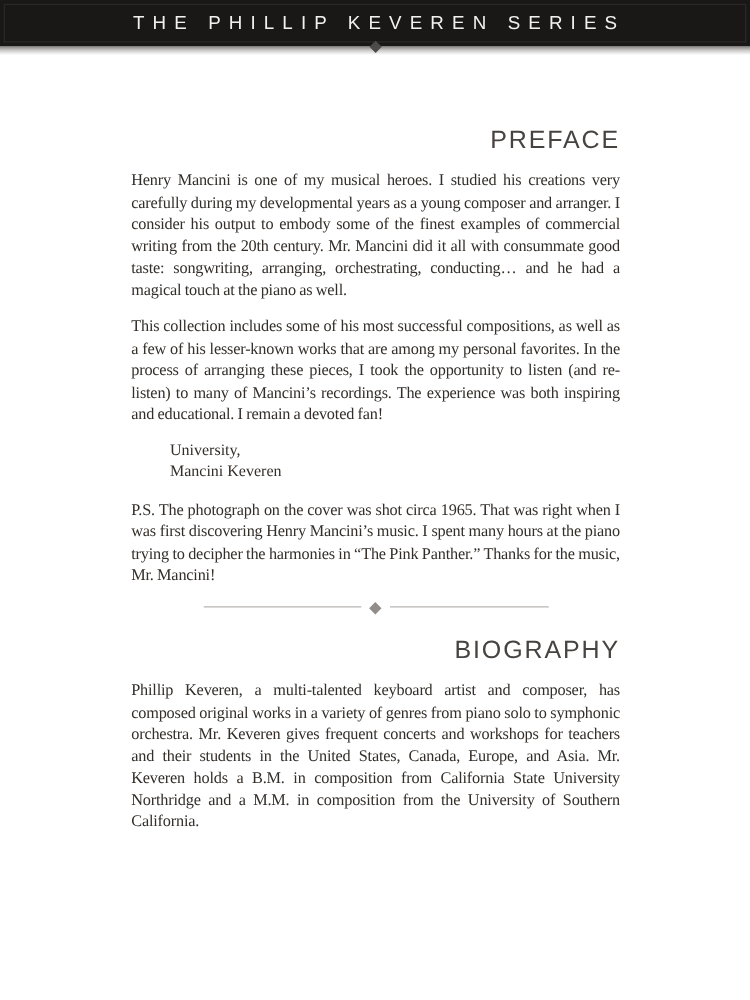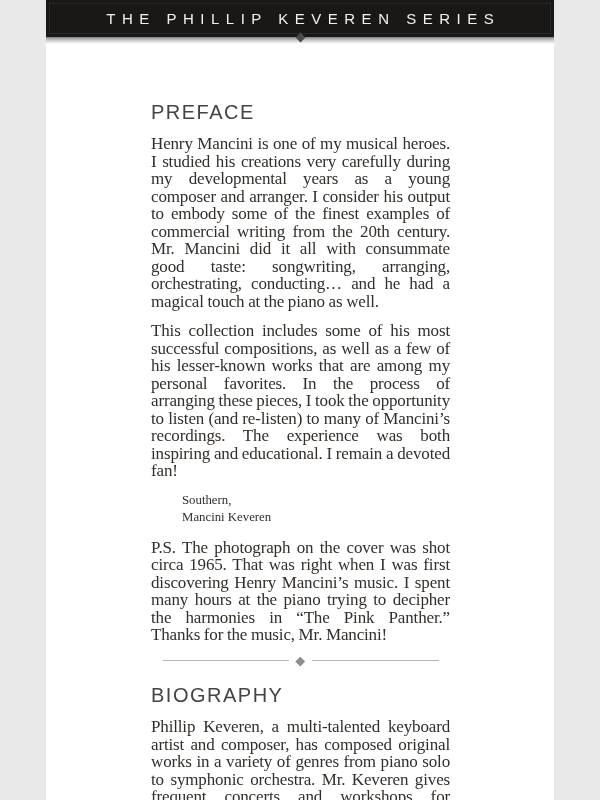--- a/index.html
+++ b/index.html
@@ -1,21 +1,21 @@
 <!DOCTYPE html>
 <html><head>
 <meta charset="utf-8">
 <style>
   html, body {
     margin: 0;
     padding: 0;
     background: #e9e9e9;
   }
   .page {
-    width: 508px;
+    width: 600px;
     height: 800px;
     margin: 0 auto;
     background: #ffffff;
     position: relative;
     overflow: hidden;
     font-family: "Liberation Serif", serif;
   }
 
   
   .series-bar {
@@ -62,28 +62,28 @@
   .content {
     padding: 0 104px 0 105px;
     color: #332e29;
   }
   h2.section-heading {
     font-family: "Liberation Sans", sans-serif;
     font-weight: 300;
     font-size: 20px;
     letter-spacing: 1.5px;
     color: #474340;
-    text-align: left;
+    text-align: right;
     margin: 0 0 11px 0;
   }
   h2.preface-heading { margin-top: 57px; }
   h2.biography-heading { margin-top: 0; }
 
   p.body-text {
-    font-size: 17px;
+    font-size: 13px;
     line-height: 17.5px;
     letter-spacing: -0.15px;
     word-spacing: -0.4px;
     text-align: justify;
     margin: 0 0 12px 0;
   }
   p.signature-block {
     font-size: 12.8px;
     line-height: 17.5px;
     margin: 12px 0 12px 31px;
@@ -125,21 +125,21 @@
   <main class="content">
 
     <section>
       <h2 class="section-heading preface-heading">PREFACE</h2>
 
       <p class="body-text">Henry Mancini is one of my musical heroes. I studied his creations very carefully during my developmental years as a young composer and arranger. I consider his output to embody some of the finest examples of commercial writing from the 20th century. Mr. Mancini did it all with consummate good taste: songwriting, arranging, orchestrating, conducting… and he had a magical touch at the piano as well.</p>
 
       <p class="body-text">This collection includes some of his most successful compositions, as well as a few of his lesser-known works that are among my personal favorites. In the process of arranging these pieces, I took the opportunity to listen (and re-listen) to many of Mancini’s recordings. The experience was both inspiring and educational. I remain a devoted fan!</p>
 
       <p class="signature-block">
-        <span>Southern,</span><br>
+        <span>University,</span><br>
         <span>Mancini Keveren</span>
       </p>
 
       <p class="body-text">P.S. The photograph on the cover was shot circa 1965. That was right when I was first discovering Henry Mancini’s music. I spent many hours at the piano trying to decipher the harmonies in “The Pink Panther.” Thanks for the music, Mr. Mancini!</p>
     </section>
 
     <div class="divider">
       <span class="line"></span>
       <span class="diamond"></span>
       <span class="line"></span>

